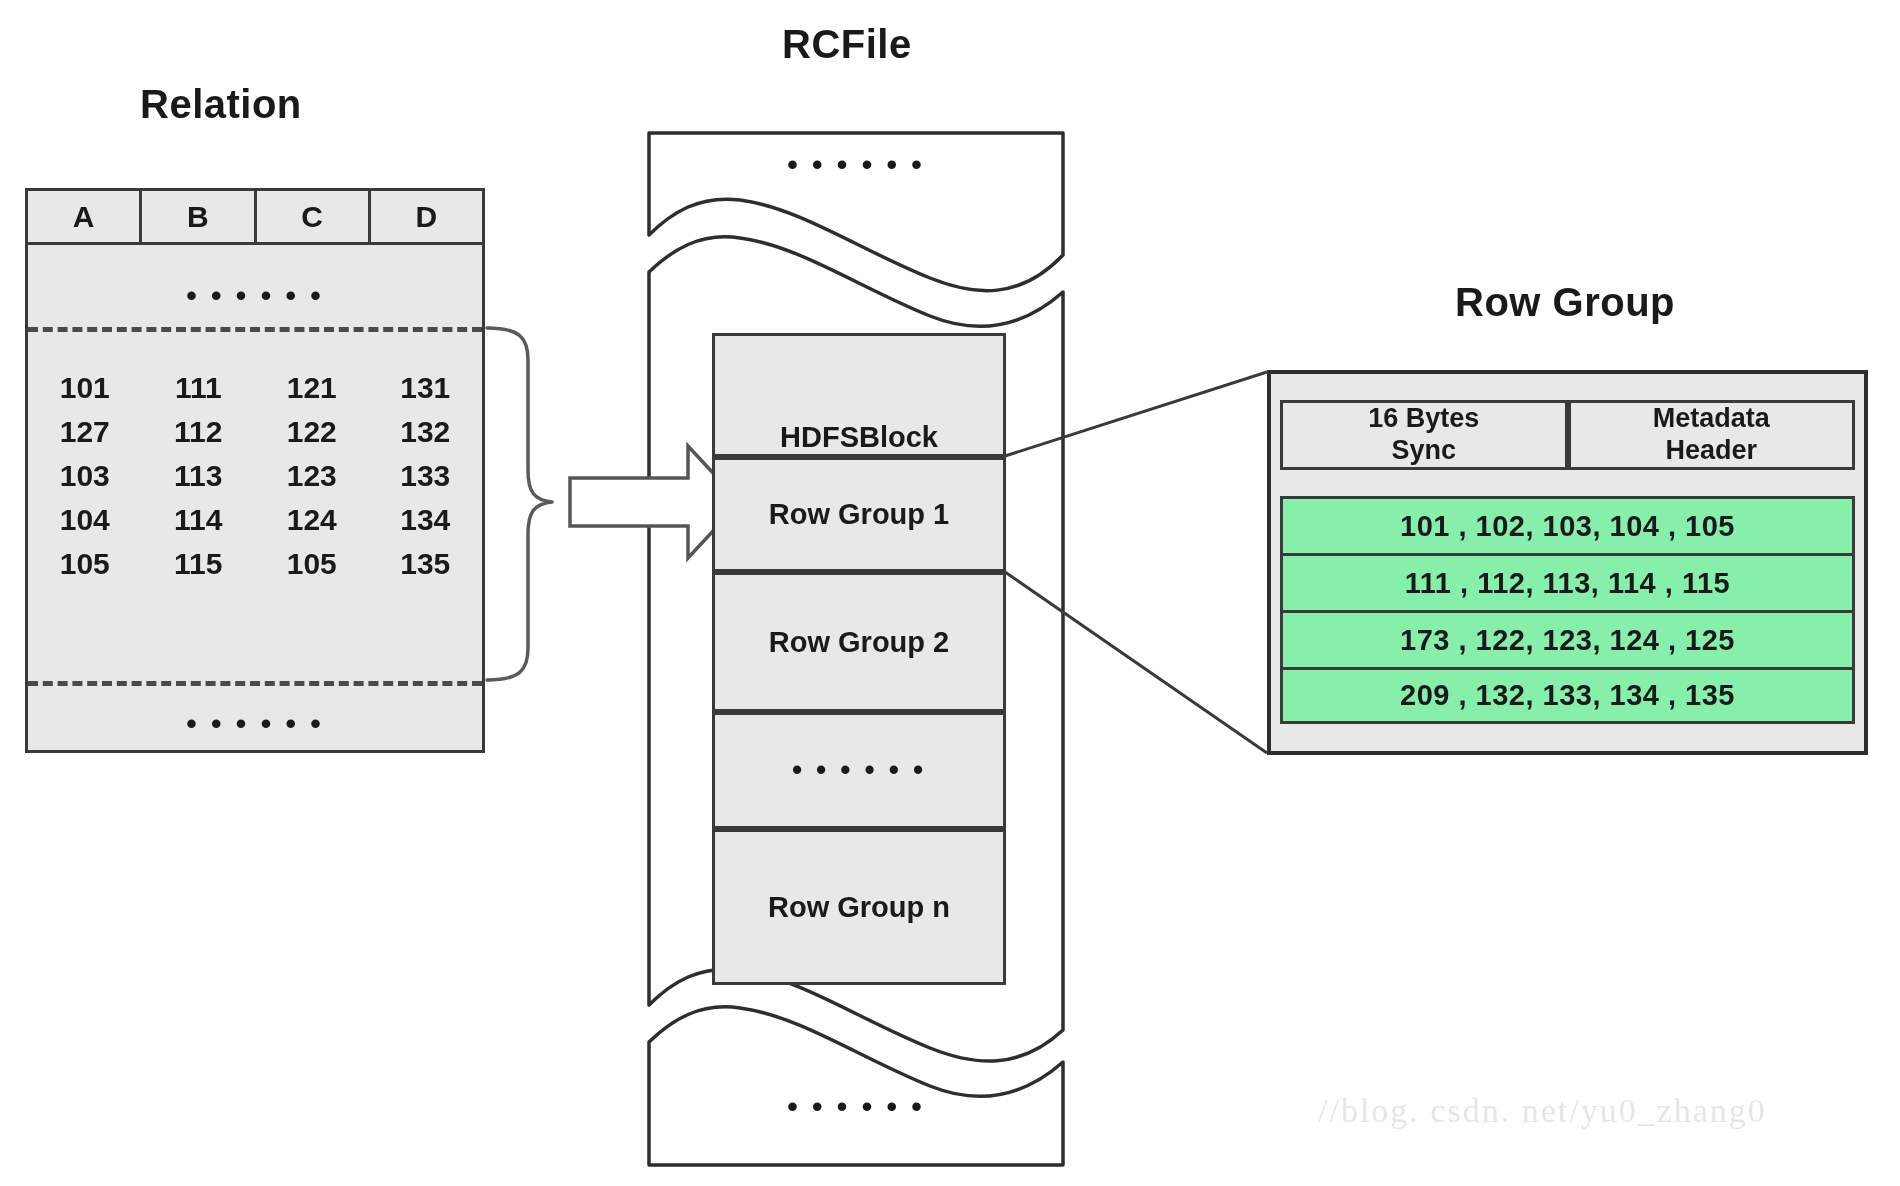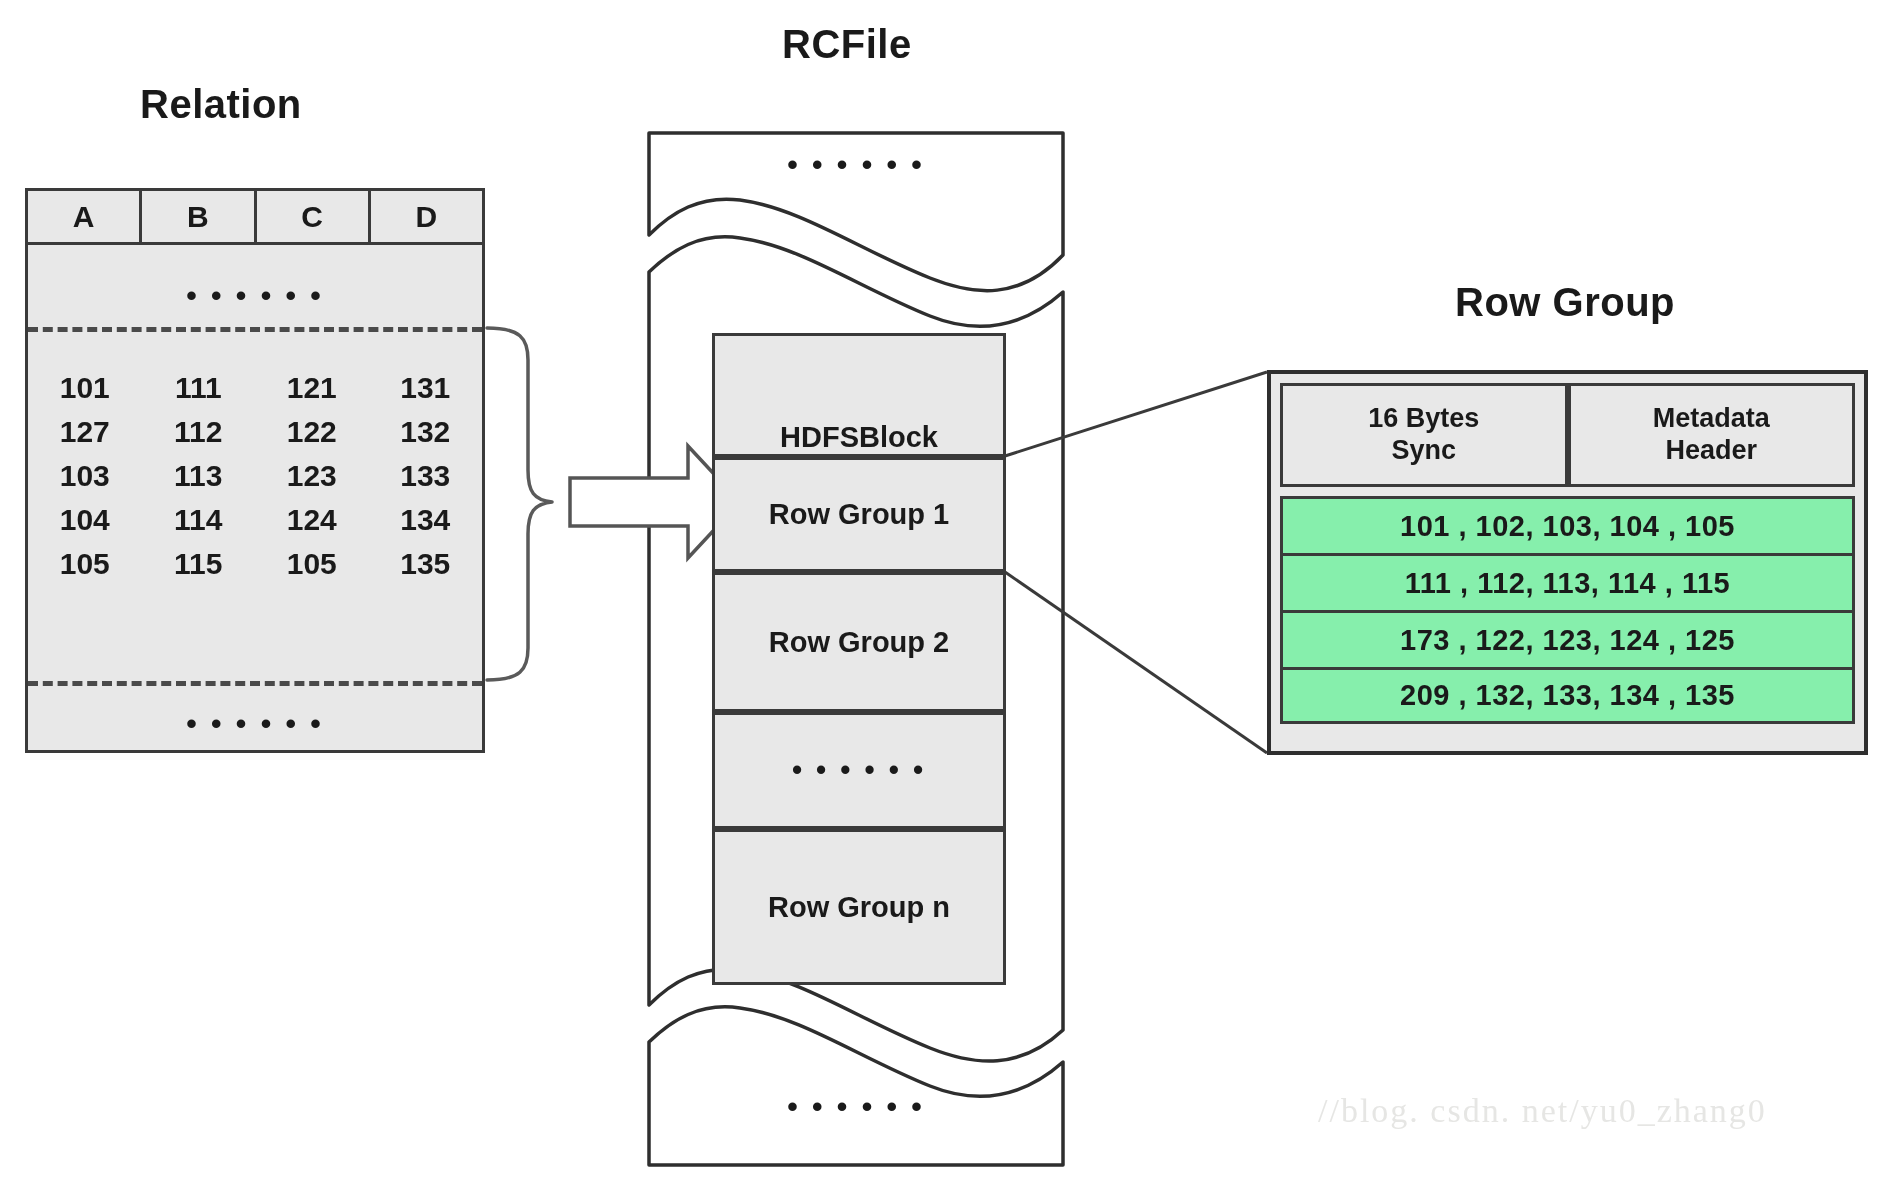--- a/index.html
+++ b/index.html
@@ -143,20 +143,21 @@
     width: 601px;
     height: 385px;
     box-sizing: border-box;
     border: 4px solid #2e2e2e;
     background: #e8e8e8;
     padding: 9px;
   }
   #rg-header-strip {
     display: flex;
     height: 104px;
+    align-items: center;
   }
   .rg-hdr-cell {
     flex: 1 1 0;
     box-sizing: border-box;
     border: 3px solid #3a3a3a;
     background: #e8e8e8;
     display: flex;
     align-items: center;
     justify-content: center;
     text-align: center;

